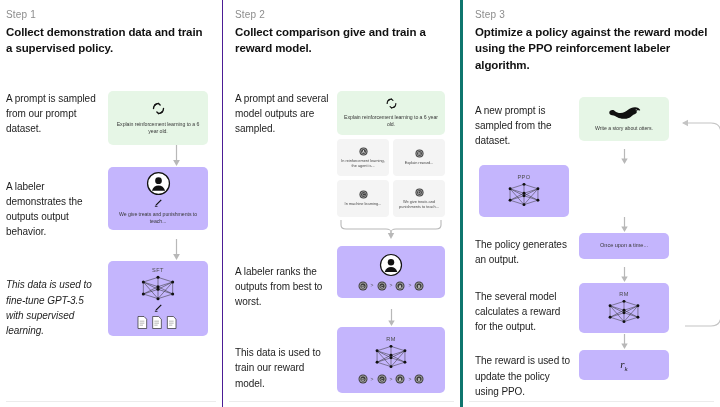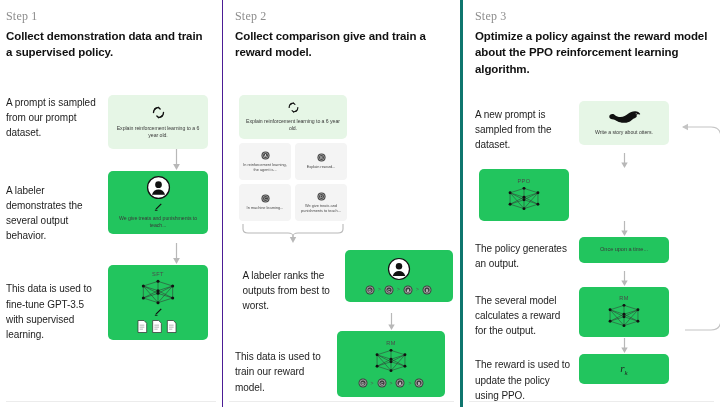--- a/index.html
+++ b/index.html
@@ -10,33 +10,33 @@
     color:#1a1a1a;
     -webkit-font-smoothing:antialiased;
   }
   .board{position:relative;width:720px;height:407px;display:flex;box-sizing:border-box;}
   .col{position:relative;box-sizing:border-box;height:407px;}
   .col.c1{width:222px;padding:9px 0 0 4px;}
   .col.c2{width:238px;padding:9px 0 0 10px;border-left:1px solid #4c1d95;}
   .col.c3{width:260px;padding:9px 0 0 10px;border-left:3px solid #0f766e;}
   .bottom-rule{position:absolute;left:6px;right:6px;bottom:5px;height:1px;background:#ececec;}
 
-  .step-label{font-size:12px;color:#8d8d8d;letter-spacing:.2px;margin:0 0 4px 2px;font-weight:400;font-family:Liberation Serif, serif;}
+  .step-label{font-size:10px;color:#8d8d8d;letter-spacing:.2px;margin:0 0 4px 2px;font-weight:400;}
   .step-title{font-size:11.5px;font-weight:700;line-height:1.42;letter-spacing:-.1px;margin:0 0 0 2px;color:#111;}
   .c3 .step-title{max-width:236px;}
   .c2 .step-title{max-width:218px;}
   .c1 .step-title{max-width:200px;}
 
   .rows{position:relative;margin-top:24px;}
   .row{display:flex;align-items:flex-start;}
   .desc{font-size:10px;line-height:1.52;color:#1d1d1d;letter-spacing:-.05px;}
 
   
   .node{
-    background:#22c55e;border-radius:5px;
+    background:#c4b5fd;border-radius:5px;
     display:flex;flex-direction:column;align-items:center;justify-content:center;
     box-sizing:border-box;
   }
   .node.green{background:#e6f6e6;}
   .node-cap{font-size:5.2px;color:#3a3a3a;text-align:center;line-height:1.35;letter-spacing:-.05px;padding:0 4px;}
   .node-tag{font-size:5.6px;color:#4a4a4a;letter-spacing:.4px;margin-bottom:1px;text-align:center;}
 
   .arrow{display:flex;flex-direction:column;align-items:center;justify-content:center;}
   .arrow svg{display:block;}
 
@@ -87,21 +87,21 @@
       </div>
 
       <div class="arrow" style="margin-left:122px;width:100px;height:22px;">
         <svg width="9" height="22" viewBox="0 0 9 22">
             <path d="M4.5 0v15" stroke="#b8b8b8" stroke-width="1.2"></path>
             <path d="M4.5 21l-3.4-6h6.8z" fill="#b8b8b8"></path>
           </svg>
       </div>
 
       <div class="row">
-        <div class="desc" style="width:96px;padding-left:2px;padding-top:12px;">A labeler demonstrates the several output behavior.</div>
+        <div class="desc" style="width:96px;padding-left:2px;padding-top:12px;">A labeler demonstrates the outputs output behavior.</div>
         <div class="node" style="width:100px;height:63px;margin-left:6px;">
           <span>
             <svg class="badge-svg" width="25" height="25" viewBox="0 0 32 32">
               <circle cx="16" cy="16" r="14" fill="#fff" stroke="#111" stroke-width="1.6"></circle>
               <circle cx="16" cy="12.4" r="4.3" fill="#111"></circle>
               <path d="M7.6 25.2c1.2-4.4 4.4-6.7 8.4-6.7s7.2 2.3 8.4 6.7z" fill="#111"></path>
             </svg>
           </span>
           <span style="margin-top:2px;">
             <svg class="badge-svg" width="10" height="10" viewBox="0 0 16 16">
@@ -114,21 +114,21 @@
       </div>
 
       <div class="arrow" style="margin-left:122px;width:100px;height:22px;">
         <svg width="9" height="22" viewBox="0 0 9 22">
             <path d="M4.5 0v15" stroke="#b8b8b8" stroke-width="1.2"></path>
             <path d="M4.5 21l-3.4-6h6.8z" fill="#b8b8b8"></path>
           </svg>
       </div>
 
       <div class="row">
-        <div class="desc" style="width:96px;padding-left:2px;padding-top:16px;">This data is used to fine-tune GPT-3.5 with supervised learning.</div>
+        <div class="desc" style="width:96px;padding-left:2px;padding-top:16px;font-style:italic;">This data is used to fine-tune GPT-3.5 with supervised learning.</div>
         <div class="node" style="width:100px;height:75px;margin-left:6px;">
           <div class="node-tag">SFT</div>
           <span>
             <svg class="badge-svg" width="40" height="28" viewBox="0 0 60 42">
               <g stroke="#333" stroke-width=".8" fill="none">
                 <path d="M8 12L30 5 52 12 30 19zM8 30L30 23 52 30 30 37z"></path>
                 <path d="M8 12v18M52 12v18M30 5v32M8 12l22 11M52 12L30 23M8 30l22-11M52 30L30 19"></path>
                 <path d="M8 12l22 25M52 12L30 37"></path>
               </g>
               <g fill="#111">
@@ -170,20 +170,21 @@
     <div class="bottom-rule"></div>
   </div>
 
   <div class="col c2">
     <div class="step-label">Step 2</div>
     <div class="step-title">Collect comparison give and train a reward model.</div>
 
     <div class="rows">
 
       <div class="row" style="margin-top:34px;">
+        <div class="desc" style="width:96px;padding-left:2px;">A prompt and several model outputs are sampled.</div>
         <div style="margin-left:6px;">
           <div class="node green" style="width:108px;height:44px;">
             <span>
               <svg class="badge-svg" width="13" height="13" viewBox="0 0 24 24" fill="none" stroke="#111" stroke-width="2.2" stroke-linecap="round">
                 <path d="M20 12a8 8 0 0 1-8 8"></path>
                   <path d="M4 12a8 8 0 0 1 8-8"></path>
                 <path d="M12 20l-2.6-2.3"></path>
                   <path d="M12 4l2.6 2.3"></path>
                 <path d="M18.2 17.1a8 8 0 0 1-2.5 2"></path>
                   <path d="M5.8 6.9a8 8 0 0 1 2.5-2"></path>
@@ -238,21 +239,21 @@
           <div style="margin-top:1px;">
             <svg width="108" height="22" viewBox="0 0 108 22">
               <path d="M4 2v5c0 3 2 4 5 4h40c4 0 5 1 5 4v3" fill="none" stroke="#b8b8b8" stroke-width="1.1"></path>
               <path d="M104 2v5c0 3-2 4-5 4H59c-4 0-5 1-5 4v3" fill="none" stroke="#b8b8b8" stroke-width="1.1"></path>
               <path d="M54 21l-3.2-6h6.4z" fill="#b8b8b8"></path>
             </svg>
           </div>
         </div>
       </div>
 
-      <div class="row" style="margin-top:2px;justify-content:center;">
+      <div class="row" style="margin-top:2px;">
         <div class="desc" style="width:96px;padding-left:2px;padding-top:18px;">A labeler ranks the outputs from best to worst.</div>
         <div class="node" style="width:108px;height:52px;margin-left:6px;">
           <span>
             <svg class="badge-svg" width="24" height="24" viewBox="0 0 32 32">
               <circle cx="16" cy="16" r="14" fill="#fff" stroke="#111" stroke-width="1.6"></circle>
               <circle cx="16" cy="12.4" r="4.3" fill="#111"></circle>
               <path d="M7.6 25.2c1.2-4.4 4.4-6.7 8.4-6.7s7.2 2.3 8.4 6.7z" fill="#111"></path>
             </svg>
           </span>
           <div class="rank">
@@ -356,21 +357,21 @@
           </div>
         </div>
       </div>
 
     </div>
     <div class="bottom-rule"></div>
   </div>
 
   <div class="col c3">
     <div class="step-label">Step 3</div>
-    <div class="step-title">Optimize a policy against the reward model about the PPO reinforcement learning algorithm.</div>
+    <div class="step-title">Optimize a policy against the reward model using the PPO reinforcement labeler algorithm.</div>
 
     <div class="rows c3-wrap">
 
       <div class="loop" style="left:208px;top:18px;">
         <svg width="44" height="218" viewBox="0 0 44 218">
           <path d="M2 8 H30 C37 8 40 12 40 19 V200 C40 207 37 211 30 211 H4" fill="none" stroke="#c4c4c4" stroke-width="1.1"></path>
           <path d="M1 8l6 -3.2v6.4z" fill="#c4c4c4"></path>
         </svg>
       </div>
 

